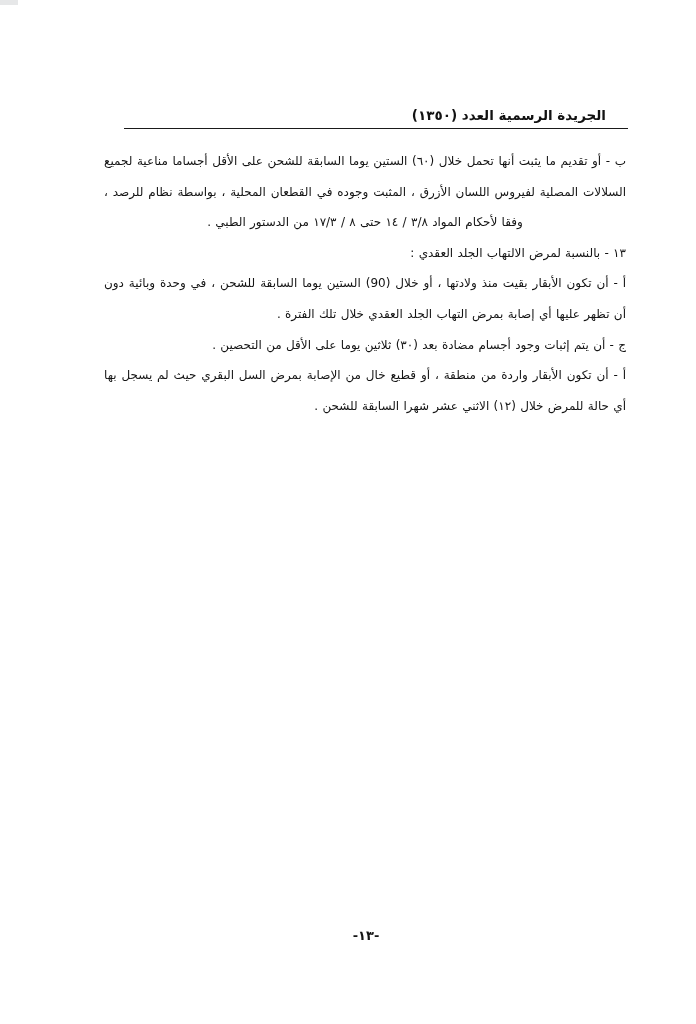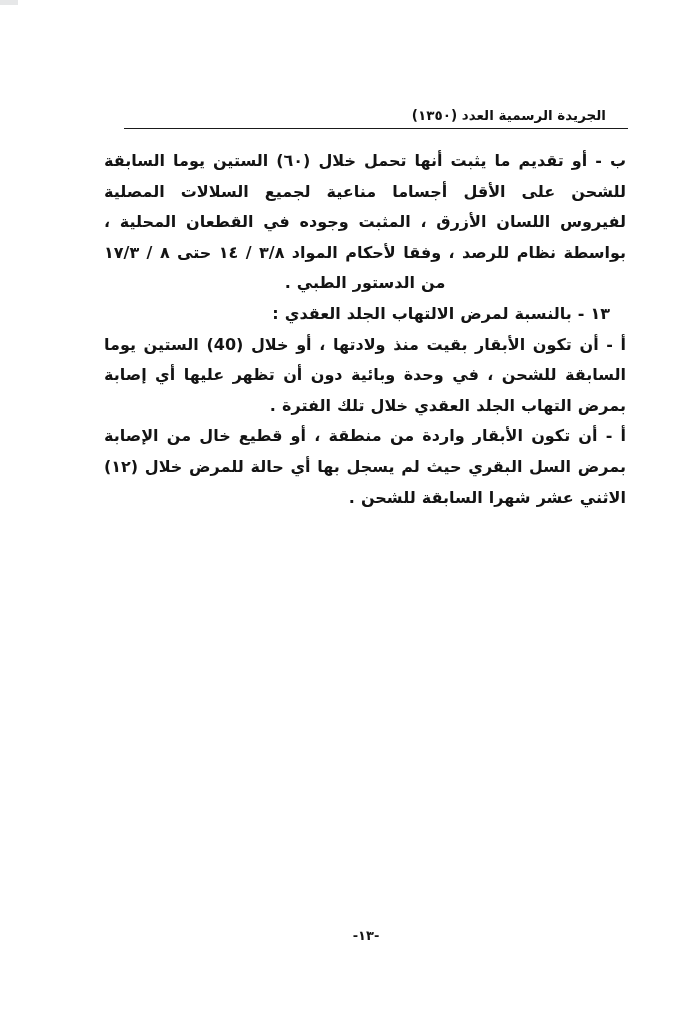--- a/index.html
+++ b/index.html
@@ -63,34 +63,34 @@
   .body-block {
     position: absolute;
     top: 146px;
     right: 88px;
     width: 522px;
     text-align: justify;
     text-align-last: right;
   }
 
   .para {
-    font-size: 16px;
-    font-weight: 700;
+    font-size: 12px;
+    font-weight: 400;
     line-height: 30.6px;
     margin: 0;
     text-align: justify;
     text-align-last: right;
     color: #141414;
     word-spacing: 0.5px;
   }
 
   
   .para.clause-head {
     width: 497px;
-    margin-right: 16px;
+    margin-right: 0;
     text-align-last: right;
     white-space: nowrap;
     direction: rtl;
   }
   .para.clause-head .inner {
     display: inline-block;
   }
 
   
   .para.sub {
@@ -130,23 +130,24 @@
     <div class="masthead-title">الجريدة الرسمية العدد (١٣٥٠)</div>
     <div class="masthead-rule"></div>
   </div>
 
   <div class="body-block">
 
     <p class="para sub tail-center">ب - أو تقديم ما يثبت أنها تحمل خلال (٦٠) الستين يوما السابقة للشحن على الأقل أجساما مناعية لجميع السلالات المصلية لفيروس اللسان الأزرق ، المثبت وجوده في القطعان المحلية ، بواسطة نظام للرصد ، وفقا لأحكام المواد ٣/٨ / ١٤ حتى ٨ / ١٧/٣ من الدستور الطبي .</p>
 
     <p class="para clause-head"><span class="inner">١٣ - بالنسبة لمرض الالتهاب الجلد العقدي :</span></p>
 
-    <p class="para sub">أ - أن تكون الأبقار بقيت منذ ولادتها ، أو خلال (40) الستين يوما السابقة للشحن ، في وحدة وبائية دون أن تظهر عليها أي إصابة بمرض التهاب الجلد العقدي خلال تلك الفترة .</p>
+    <p class="para sub">أ - أن تكون الأبقار بقيت منذ ولادتها ، أو خلال (90) الستين يوما السابقة للشحن ، في وحدة وبائية دون أن تظهر عليها أي إصابة بمرض التهاب الجلد العقدي خلال تلك الفترة .</p>
 
 
+    <p class="para sub">ج - أن يتم إثبات وجود أجسام مضادة بعد (٣٠) ثلاثين يوما على الأقل من التحصين .</p>
 
 
 
     <p class="para sub">أ - أن تكون الأبقار واردة من منطقة ، أو قطيع خال من الإصابة بمرض السل البقري حيث لم يسجل بها أي حالة للمرض خلال (١٢) الاثني عشر شهرا السابقة للشحن .</p>
 
 
 
   </div>
 
   <div class="folio">-١٣-</div>

